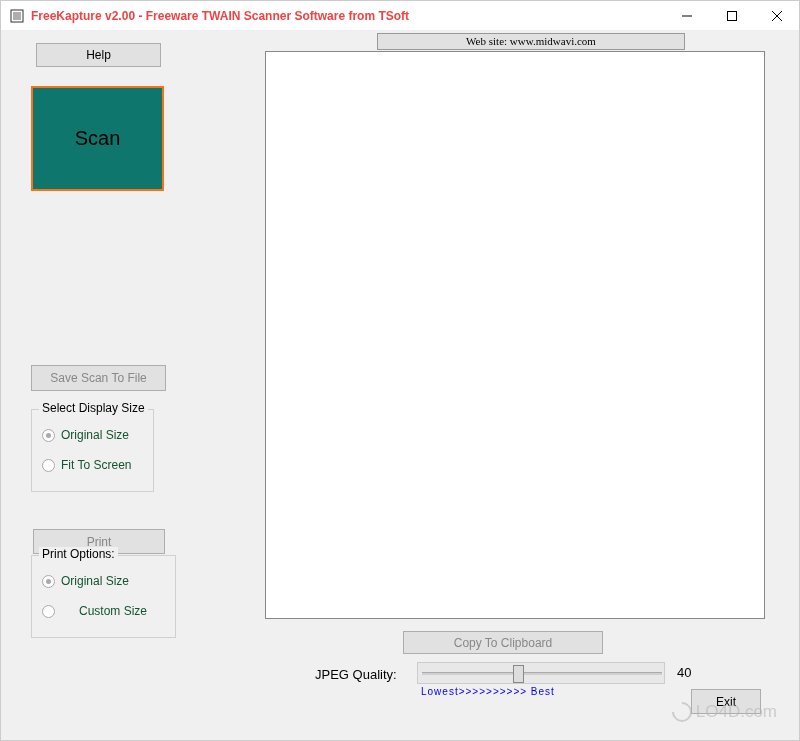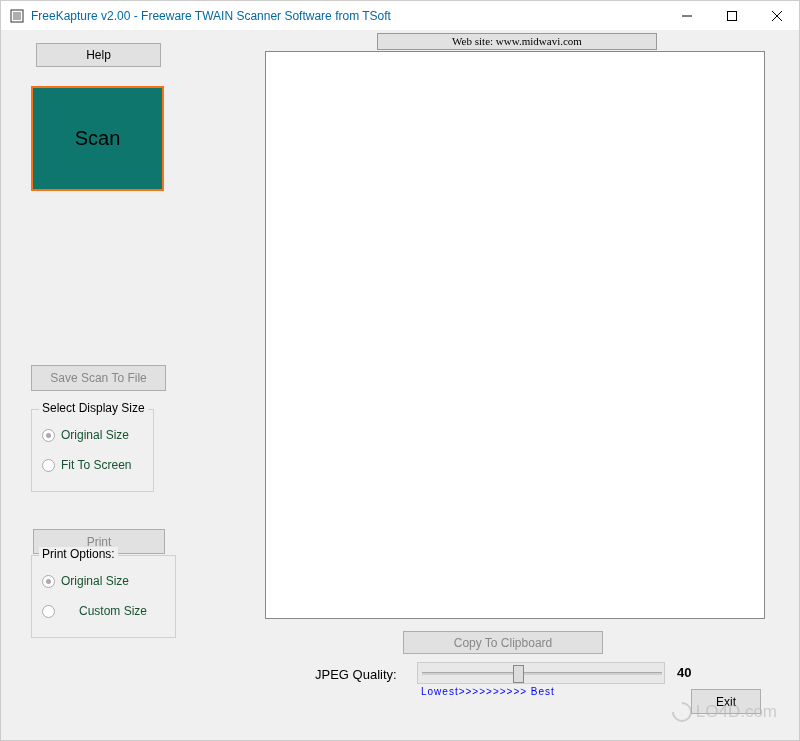--- a/index.html
+++ b/index.html
@@ -35,21 +35,22 @@
       width: 16px;
       height: 16px;
       margin-right: 6px;
       display: flex;
       align-items: center;
       justify-content: center;
     }
     .titlebar-title {
       flex: 1;
       font-size: 12px;
-      color: #0369a1;
+      color: #ef4444;
+      font-weight: bold;
     }
     .titlebar-controls {
       display: flex;
       height: 100%;
     }
     .titlebar-btn {
       width: 45px;
       height: 100%;
       display: flex;
       align-items: center;
@@ -161,21 +162,21 @@
     .print-options-group {
       left: 30px;
       top: 524px;
       width: 145px;
       height: 83px;
     }
     .website-banner {
       position: absolute;
       left: 376px;
       top: 2px;
-      width: 280px;
+      width: 308px;
       height: 17px;
       background: #e1e1e1;
       border: 1px solid #999;
       font-size: 11px;
       text-align: center;
       line-height: 15px;
       font-family: 'Times New Roman', serif;
     }
     .preview-area {
       position: absolute;
@@ -225,21 +226,21 @@
       width: 11px;
       height: 18px;
       background: #ddd;
       border: 1px solid #888;
     }
     .jpeg-value {
       position: absolute;
       left: 676px;
       top: 634px;
       font-size: 13px;
-      font-weight: bold;
+      font-weight: normal;
       color: #000;
     }
     .quality-hint {
       position: absolute;
       left: 420px;
       top: 655px;
       font-size: 10px;
       color: #0000ff;
       letter-spacing: 1px;
     }

